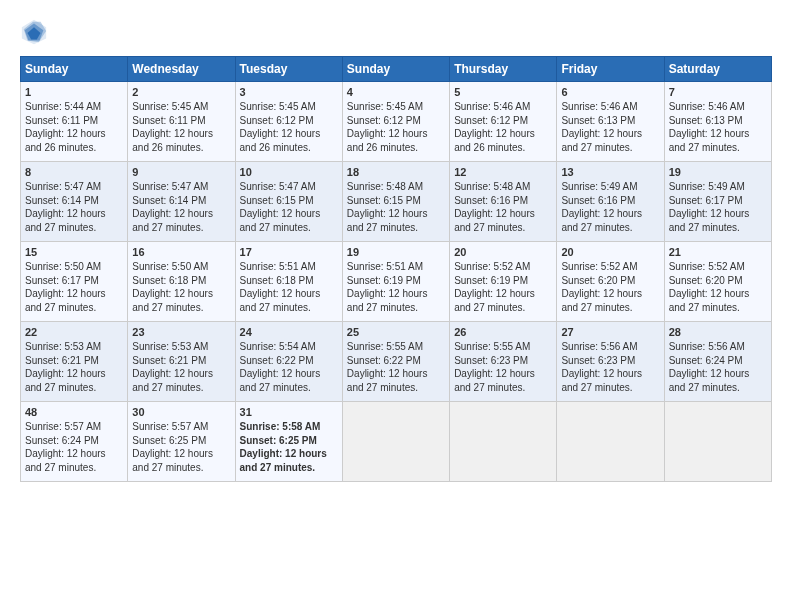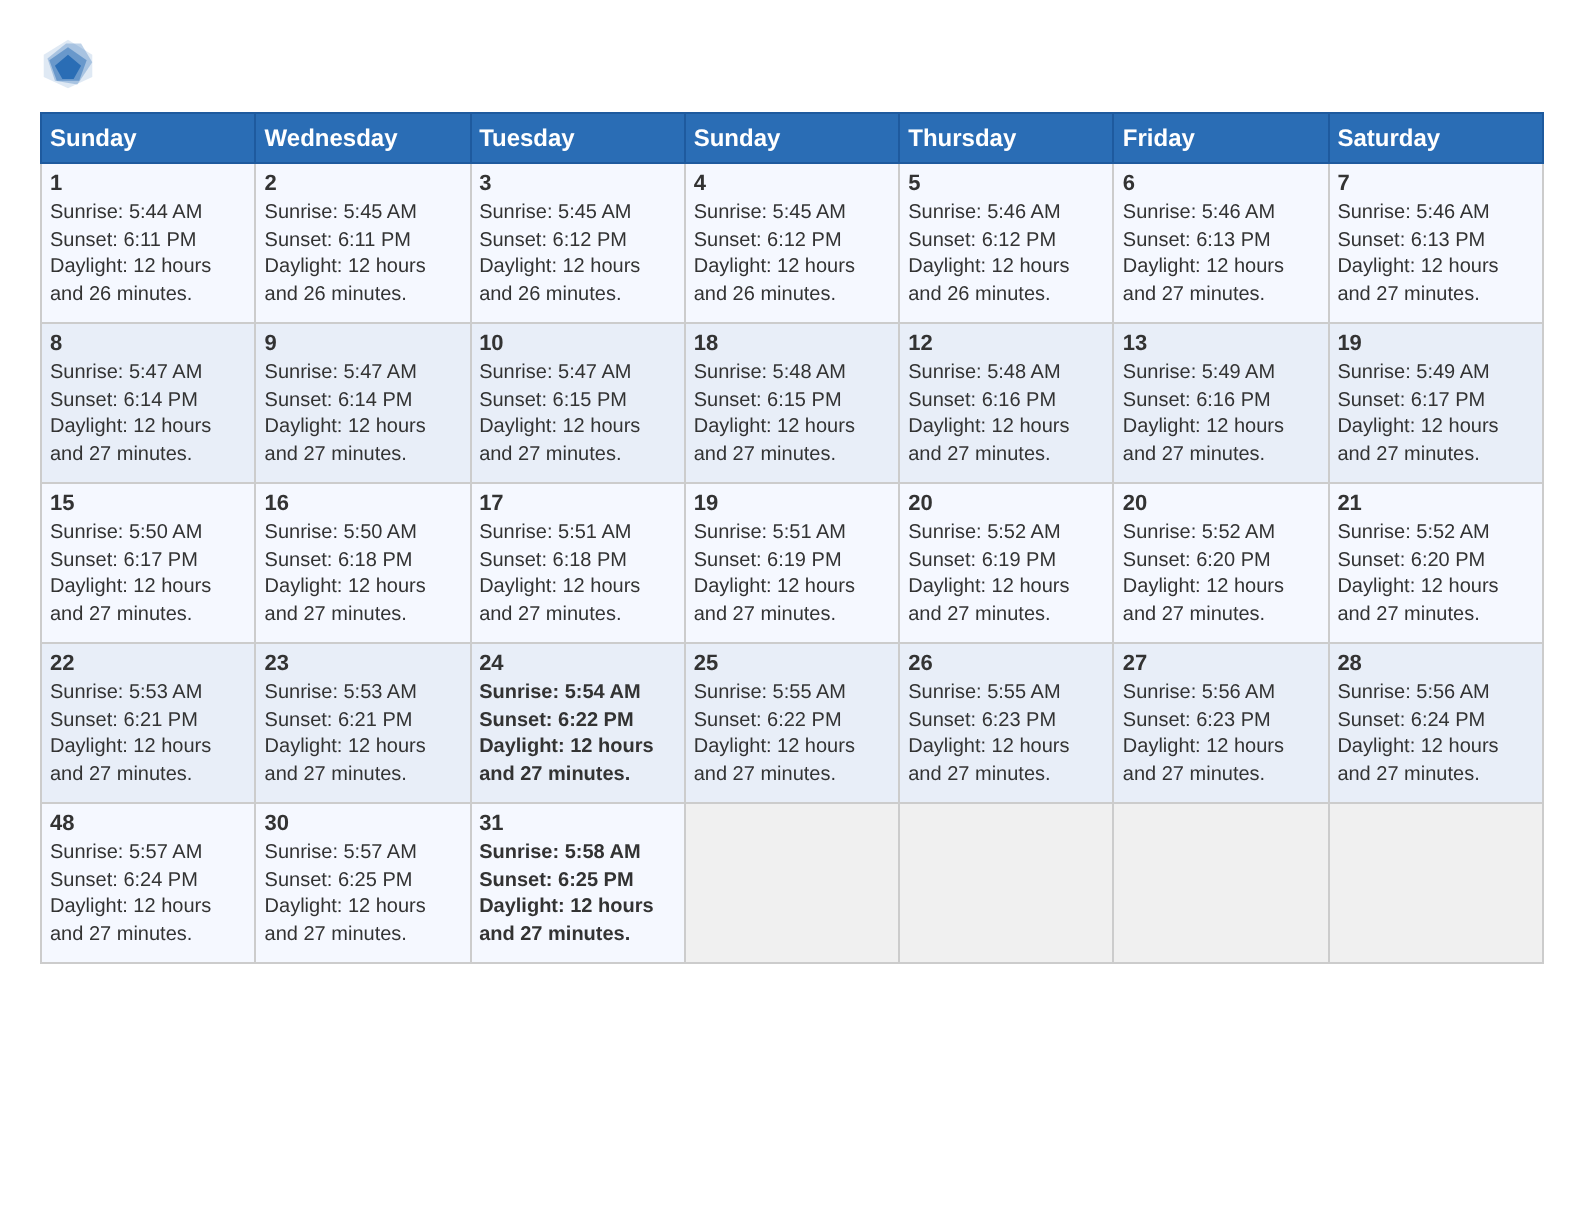--- a/index.html
+++ b/index.html
@@ -302,21 +302,21 @@
           </td>
           <td>
             <span class="day-num">23</span>
             <div class="day-info" style="white-space: pre-line;">Sunrise: 5:53 AM
 Sunset: 6:21 PM
 Daylight: 12 hours
 and 27 minutes.</div>
           </td>
           <td>
             <span class="day-num">24</span>
-            <div class="day-info" style="white-space: pre-line; font-weight: bold;">Sunrise: 5:54 AM
+            <div class="day-info" style="white-space: pre-line;">Sunrise: 5:54 AM
 Sunset: 6:22 PM
 Daylight: 12 hours
 and 27 minutes.</div>
           </td>
           <td>
             <span class="day-num">25</span>
             <div class="day-info" style="white-space: pre-line;">Sunrise: 5:55 AM
 Sunset: 6:22 PM
 Daylight: 12 hours
 and 27 minutes.</div>

